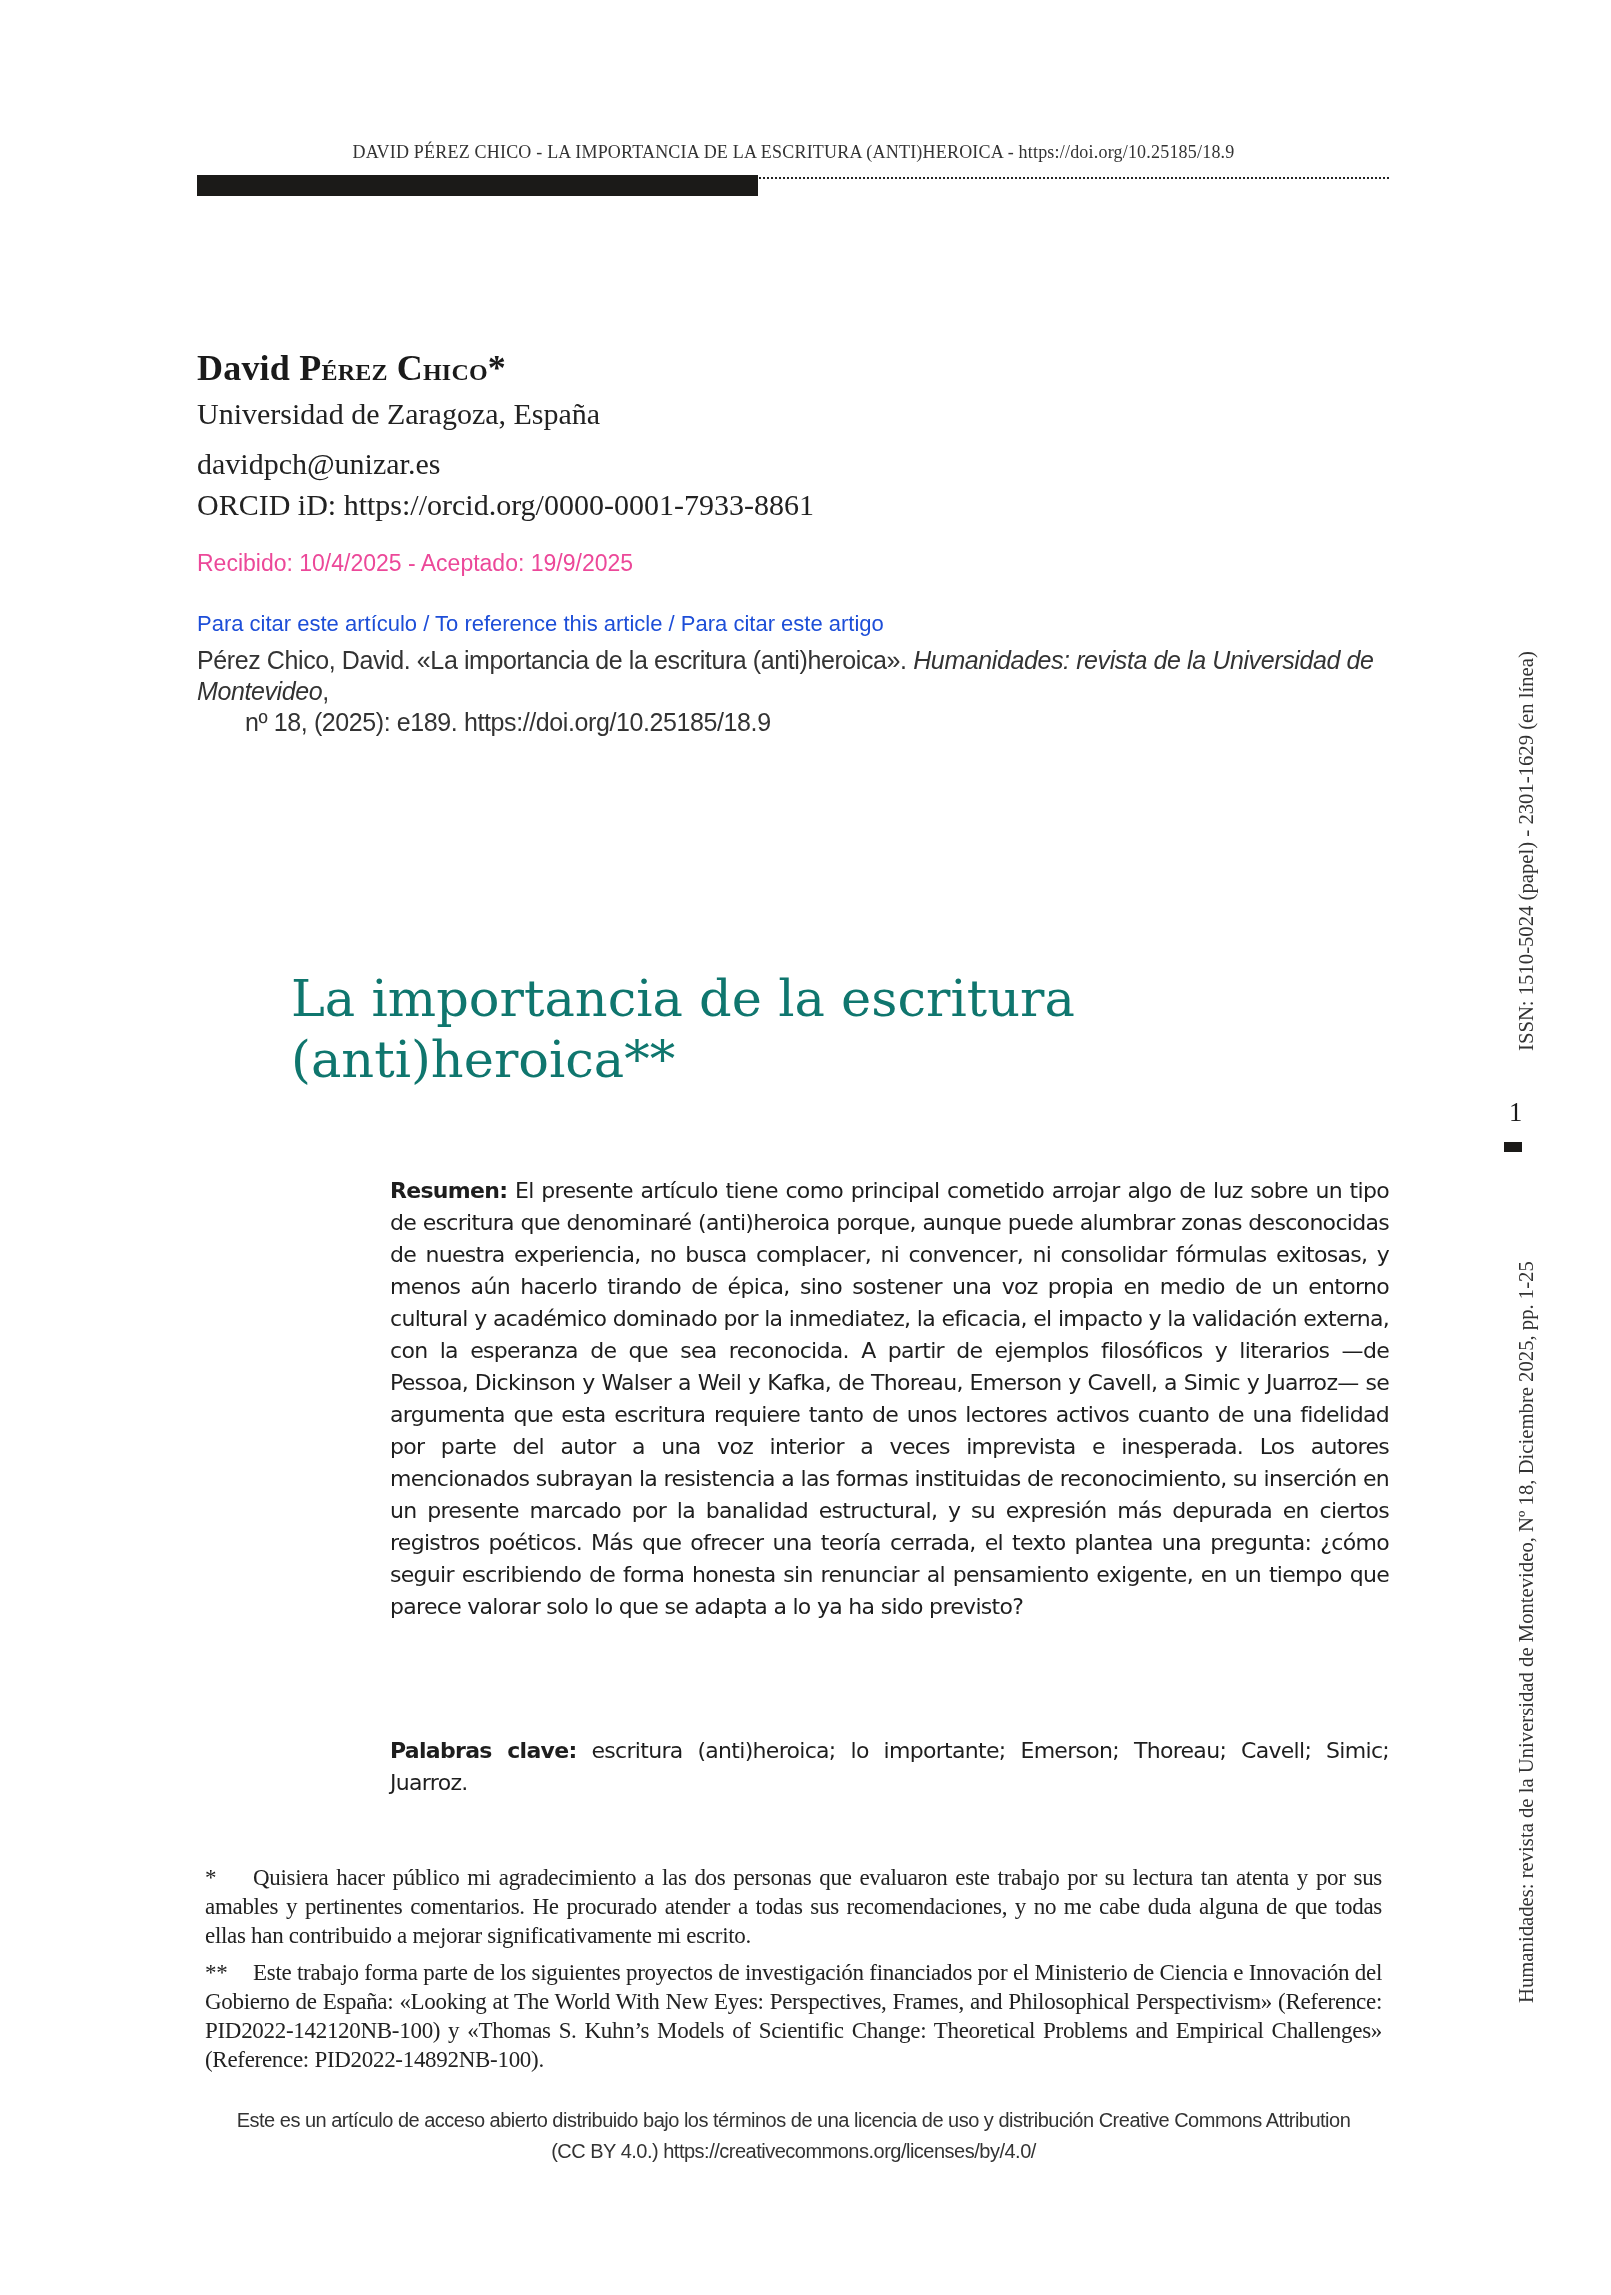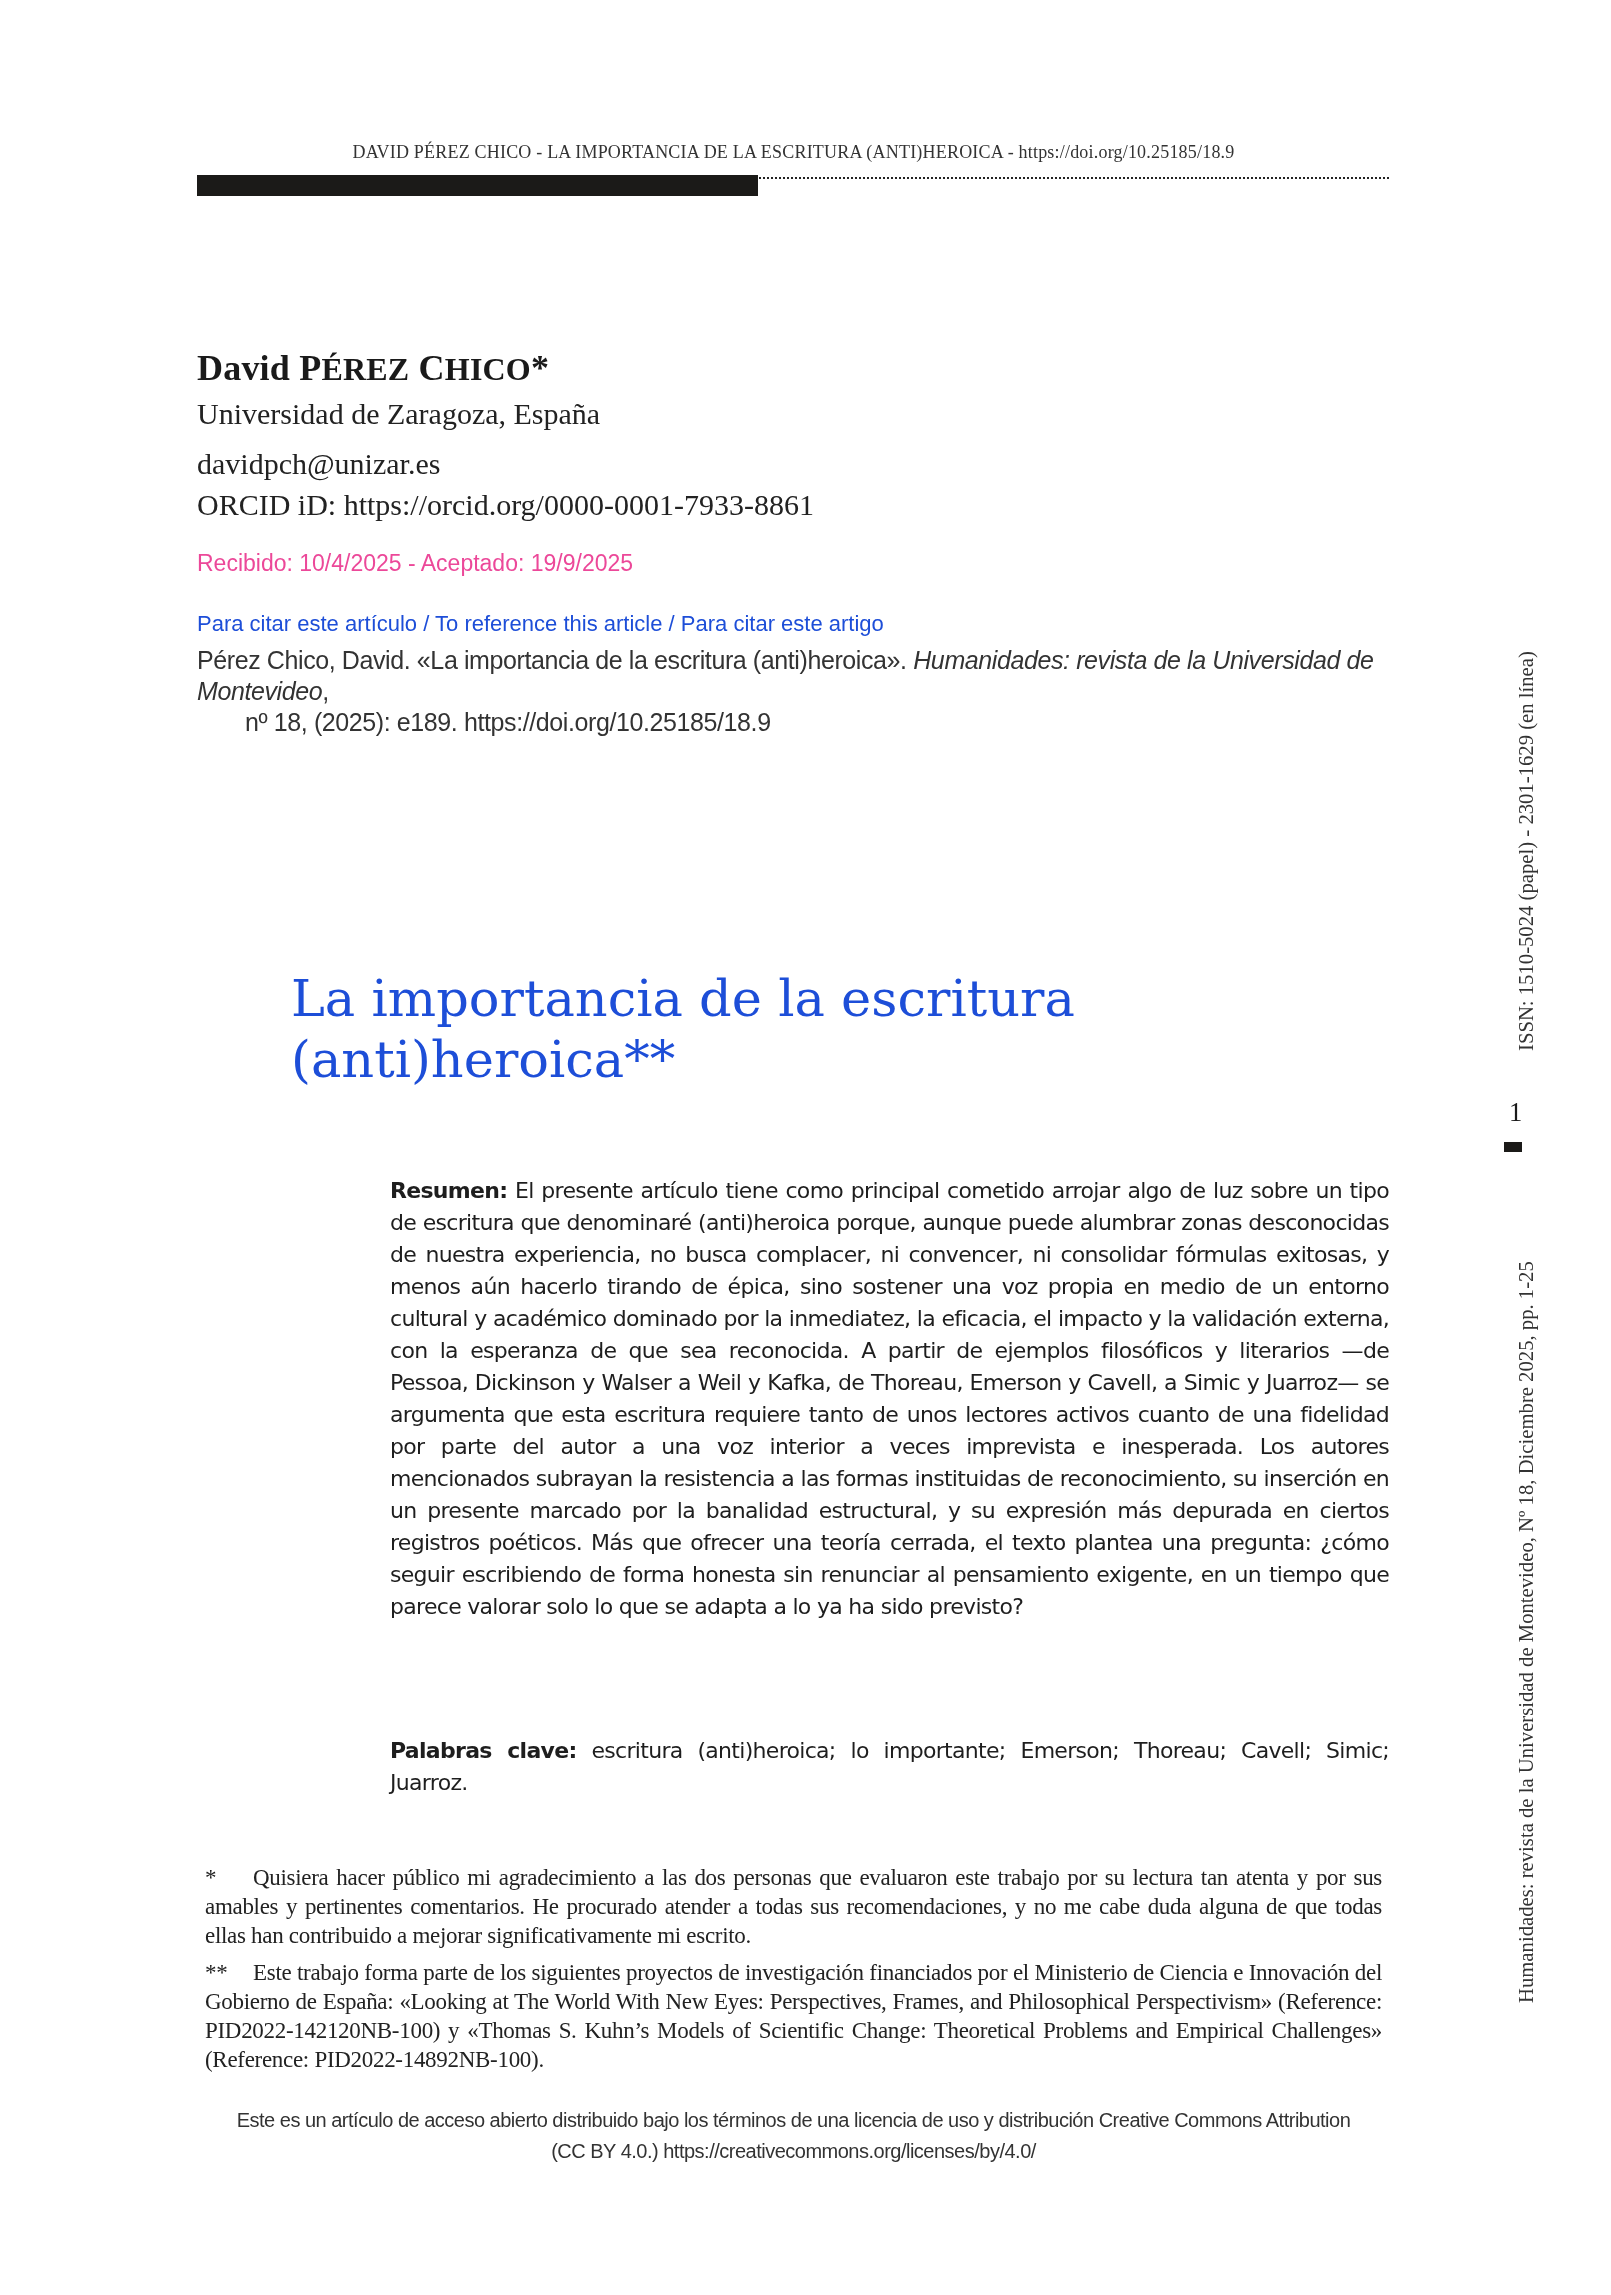--- a/index.html
+++ b/index.html
@@ -8,34 +8,34 @@
 
   
   .run-head { left: 197px; width: 1193px; top: 142px; text-align: center;
     font-family: "Liberation Serif", serif; font-size: 18px; letter-spacing: 0.2px; color: #333; }
   .head-bar { left: 197px; top: 175px; width: 561px; height: 20.7px; background: #1b1a18; }
   .head-dots { left: 759px; top: 177px; width: 630px; height: 0; border-top: 2.5px dotted #222; }
 
   
   .author { left: 197px; top: 347px; font-family: "Liberation Serif", serif; font-weight: bold;
     font-size: 36px; letter-spacing: 0.2px; color: #1a1a1a; }
-  .author .sc { font-size: 32px; }
+  .author .sc { font-size: 24px; }
   .affil { left: 197px; font-family: "Liberation Serif", serif; font-size: 30px; color: #222; }
   .received { left: 197px; top: 550px; font-family: "Liberation Sans", sans-serif; font-size: 23px;
     color: #ec4899; font-weight: 300; }
 
   .cite-head { left: 197px; top: 611px; font-family: "Liberation Sans", sans-serif; font-size: 22px; color: #1d4ed8; }
   .cite-body { left: 197px; top: 645px; width: 1191px; font-family: "Liberation Sans", sans-serif;
     font-size: 25px; color: #333; line-height: 31px; letter-spacing: -0.4px; }
   .cite-body .l2 { display: block; padding-left: 48px; }
   .cite-body i { font-style: italic; }
 
   
   .title { left: 291px; top: 968px; width: 993px; font-family: "DejaVu Serif", serif;
-    font-size: 51px; line-height: 61px; color: #1d4ed8; font-weight: normal; }
+    font-size: 51px; line-height: 61px; color: #0f766e; font-weight: normal; }
 
   
   .abstract { left: 390px; top: 1175px; width: 999px; font-family: "DejaVu Sans", sans-serif;
     font-size: 22px; line-height: 32px; color: #1e1e1e; text-align: justify; letter-spacing: -0.7px; word-spacing: 0px; }
   .abstract b { font-weight: bold; }
   .keywords { left: 390px; top: 1735px; width: 999px; font-family: "DejaVu Sans", sans-serif;
     font-size: 22px; line-height: 32px; color: #1e1e1e; text-align: justify; letter-spacing: -0.7px; }
 
   
   .footnotes { left: 197px; top: 1855px; width: 1193px; font-family: "Liberation Serif", serif;

